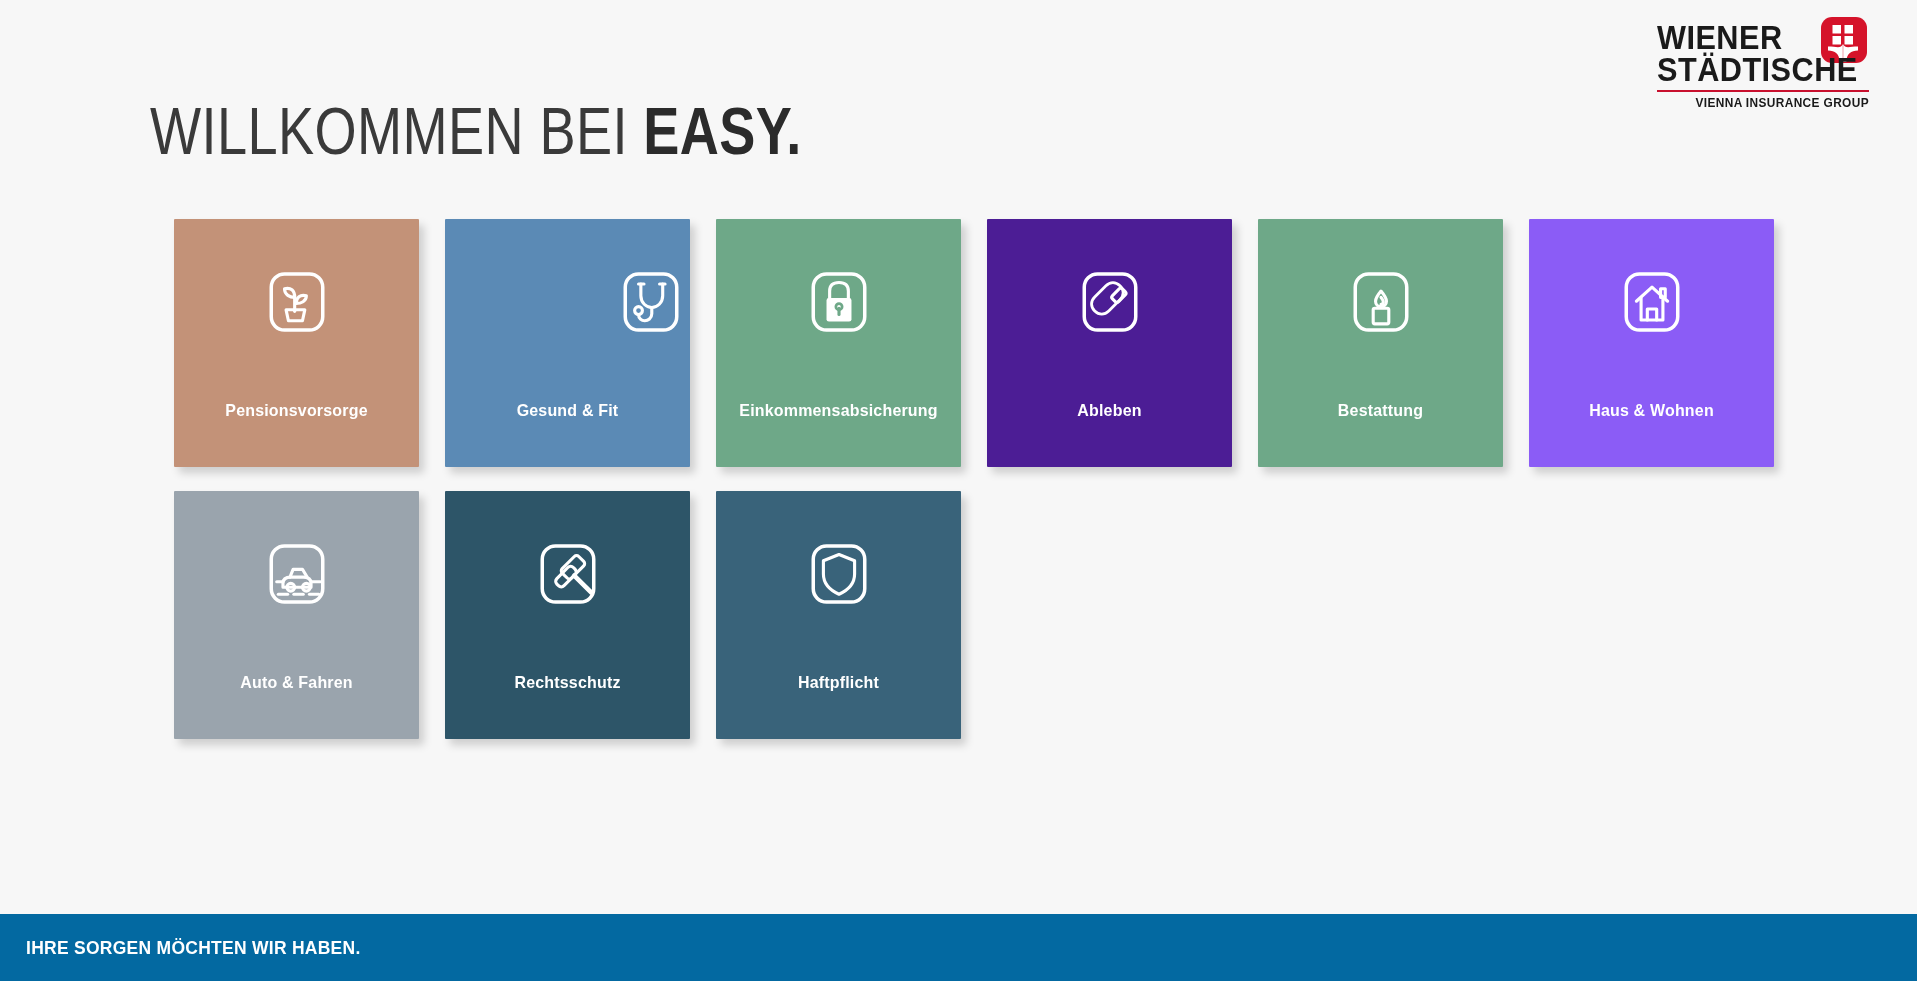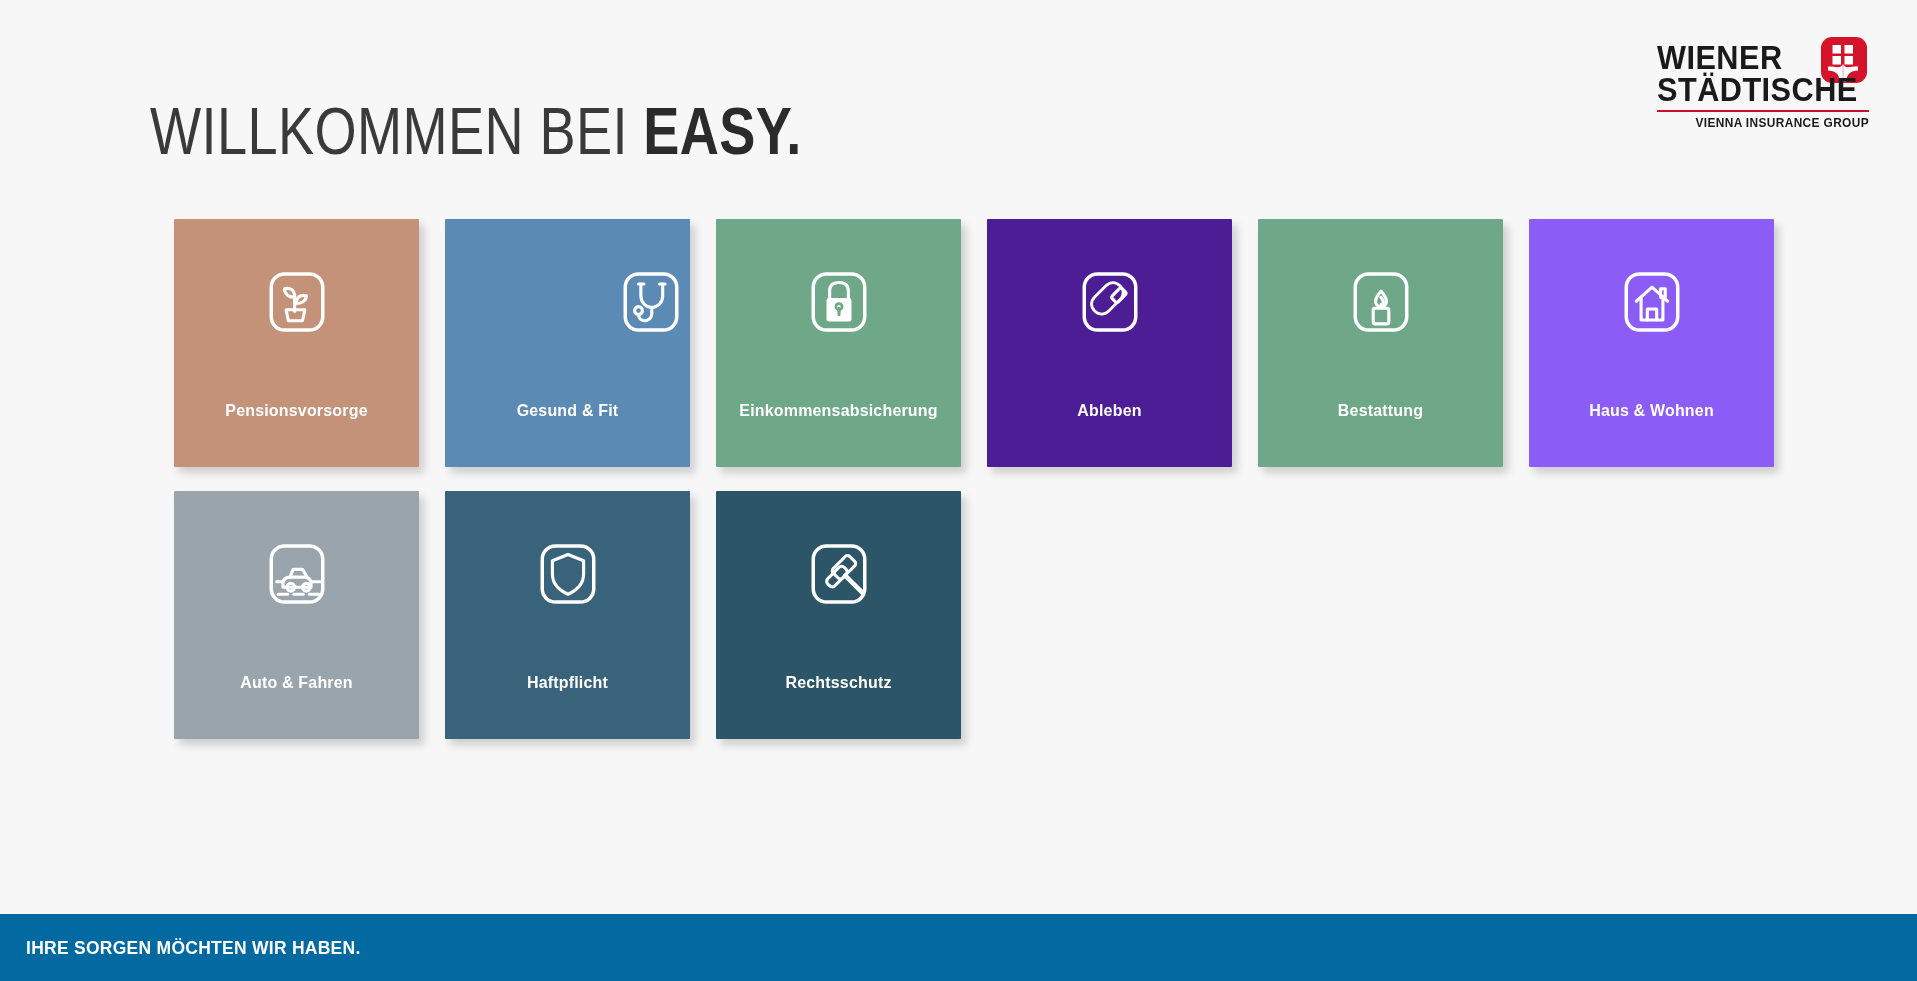--- a/index.html
+++ b/index.html
@@ -12,21 +12,21 @@
 
   body {
     background: #f7f7f7;
     font-family: "Liberation Sans", sans-serif;
     position: relative;
   }
 
   
   .logo {
     position: absolute;
-    top: 42px;
+    top: 22px;
     right: 48px;
     width: 212px;
     text-align: right;
   }
   .logo-emblem {
     position: absolute;
     right: 0;
     top: -7px;
     width: 52px;
     height: 52px;
@@ -265,41 +265,41 @@
     <path d="M16 60 H24"></path>
             <path d="M60 60 H72"></path>
     <path d="M18 76 H30"></path>
             <path d="M38 76 H50"></path>
             <path d="M58 76 H70"></path>
           </g>
         </svg>
       </div>
       <div class="tile-label">Auto &amp; Fahren</div>
     </div>
-    <div class="tile" style="background: rgb(57, 99, 122);">
-      <div class="tile-icon">
-        <svg viewBox="0 0 84 100" aria-hidden="true">
-          <rect x="9" y="14" width="66" height="72" rx="17" fill="none" stroke="#ffffff" stroke-width="4.5"></rect>
-          <g fill="none" stroke="#ffffff" stroke-width="4" stroke-linecap="round" stroke-linejoin="round">
-    <path d="M42 25 L62 33 V50 C62 62 53 71 42 76 C31 71 22 62 22 50 V33 Z"></path>
-          </g>
-        </svg>
-      </div>
-      <div class="tile-label">Haftpflicht</div>
-    </div>
     <div class="tile" style="background: rgb(45, 85, 104);">
       <div class="tile-icon">
         <svg viewBox="0 0 84 100" aria-hidden="true">
           <rect x="9" y="14" width="66" height="72" rx="17" fill="none" stroke="#ffffff" stroke-width="4.5"></rect>
           <g fill="none" stroke="#ffffff" stroke-width="4" stroke-linecap="round" stroke-linejoin="round">
     <rect x="40" y="26" width="17" height="30" rx="4" transform="rotate(45 48 41)"></rect>
     <rect x="24" y="47" width="30" height="13" rx="5" transform="rotate(-45 39 53)"></rect>
     <path d="M50 52 L72 74" stroke-width="6"></path>
           </g>
         </svg>
       </div>
       <div class="tile-label">Rechtsschutz</div>
     </div>
+    <div class="tile" style="background: rgb(57, 99, 122);">
+      <div class="tile-icon">
+        <svg viewBox="0 0 84 100" aria-hidden="true">
+          <rect x="9" y="14" width="66" height="72" rx="17" fill="none" stroke="#ffffff" stroke-width="4.5"></rect>
+          <g fill="none" stroke="#ffffff" stroke-width="4" stroke-linecap="round" stroke-linejoin="round">
+    <path d="M42 25 L62 33 V50 C62 62 53 71 42 76 C31 71 22 62 22 50 V33 Z"></path>
+          </g>
+        </svg>
+      </div>
+      <div class="tile-label">Haftpflicht</div>
+    </div>
   </div>
 
 <div class="footer">
   <div class="footer-text">IHRE SORGEN MÖCHTEN WIR HABEN.</div>
 </div>
 
 </body></html>

